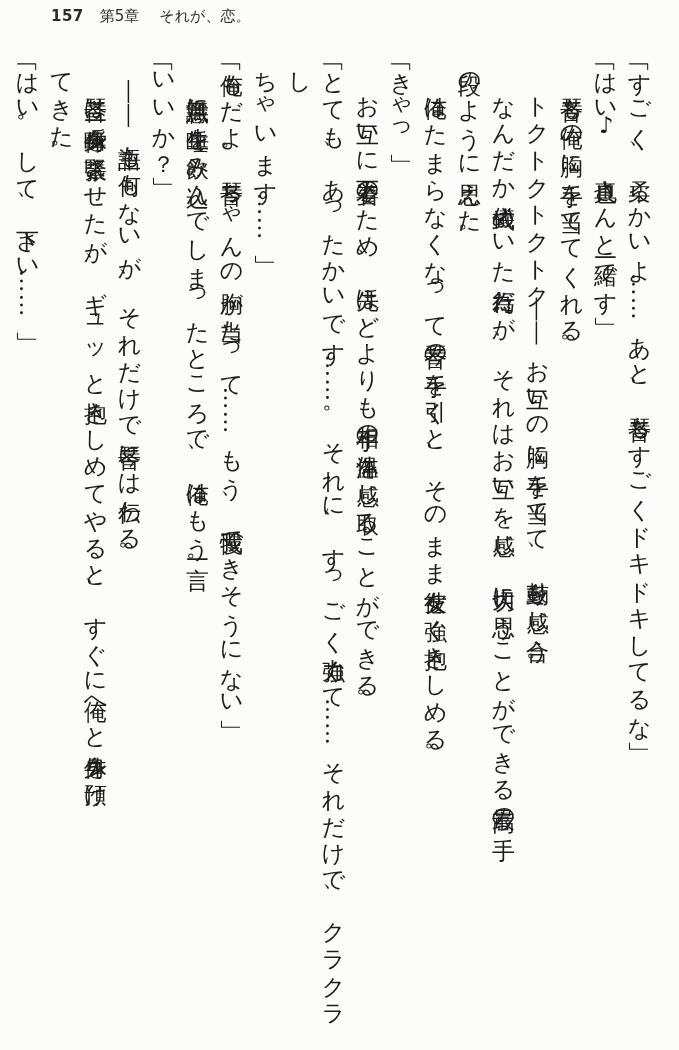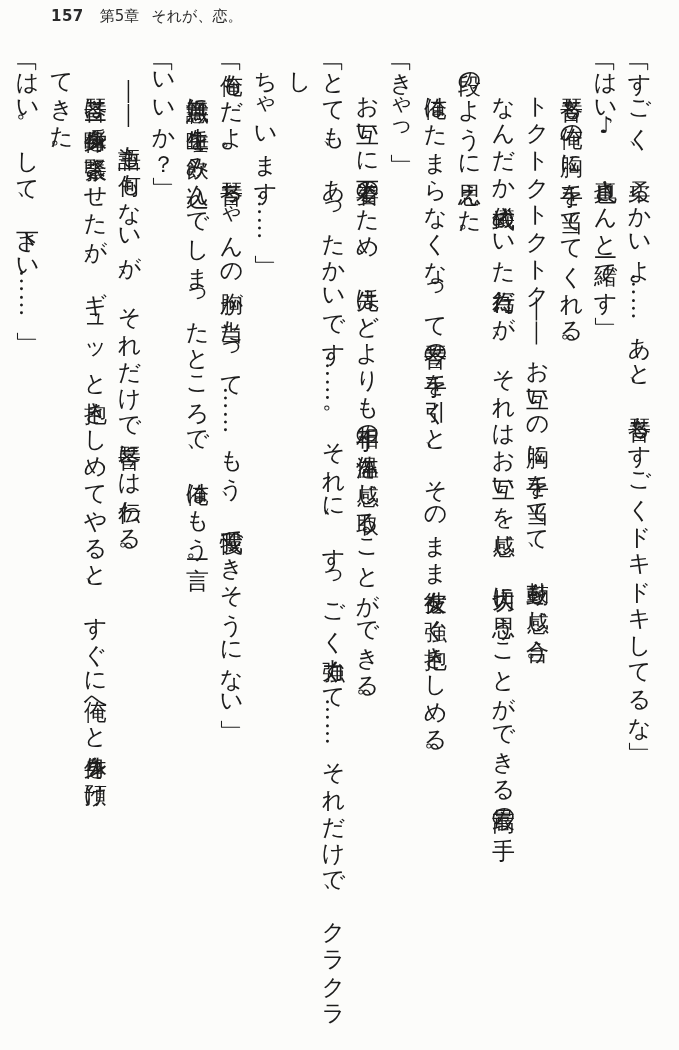--- a/index.html
+++ b/index.html
@@ -26,21 +26,21 @@
     font-family: "DejaVu Sans", "Liberation Sans", sans-serif;
     font-size: 15px;
     color: #2b2b2b;
   }
   .running-header .page-number {
     font-weight: 700;
     letter-spacing: 0.5px;
   }
   .running-header .chapter-block {
     display: flex;
-    gap: 12px;
+    gap: 20px;
     font-weight: 500;
   }
   .text-area {
     position: absolute;
     top: 56px;
     right: 22px;
     height: 970px;
     writing-mode: vertical-rl;
     text-orientation: mixed;
   }

